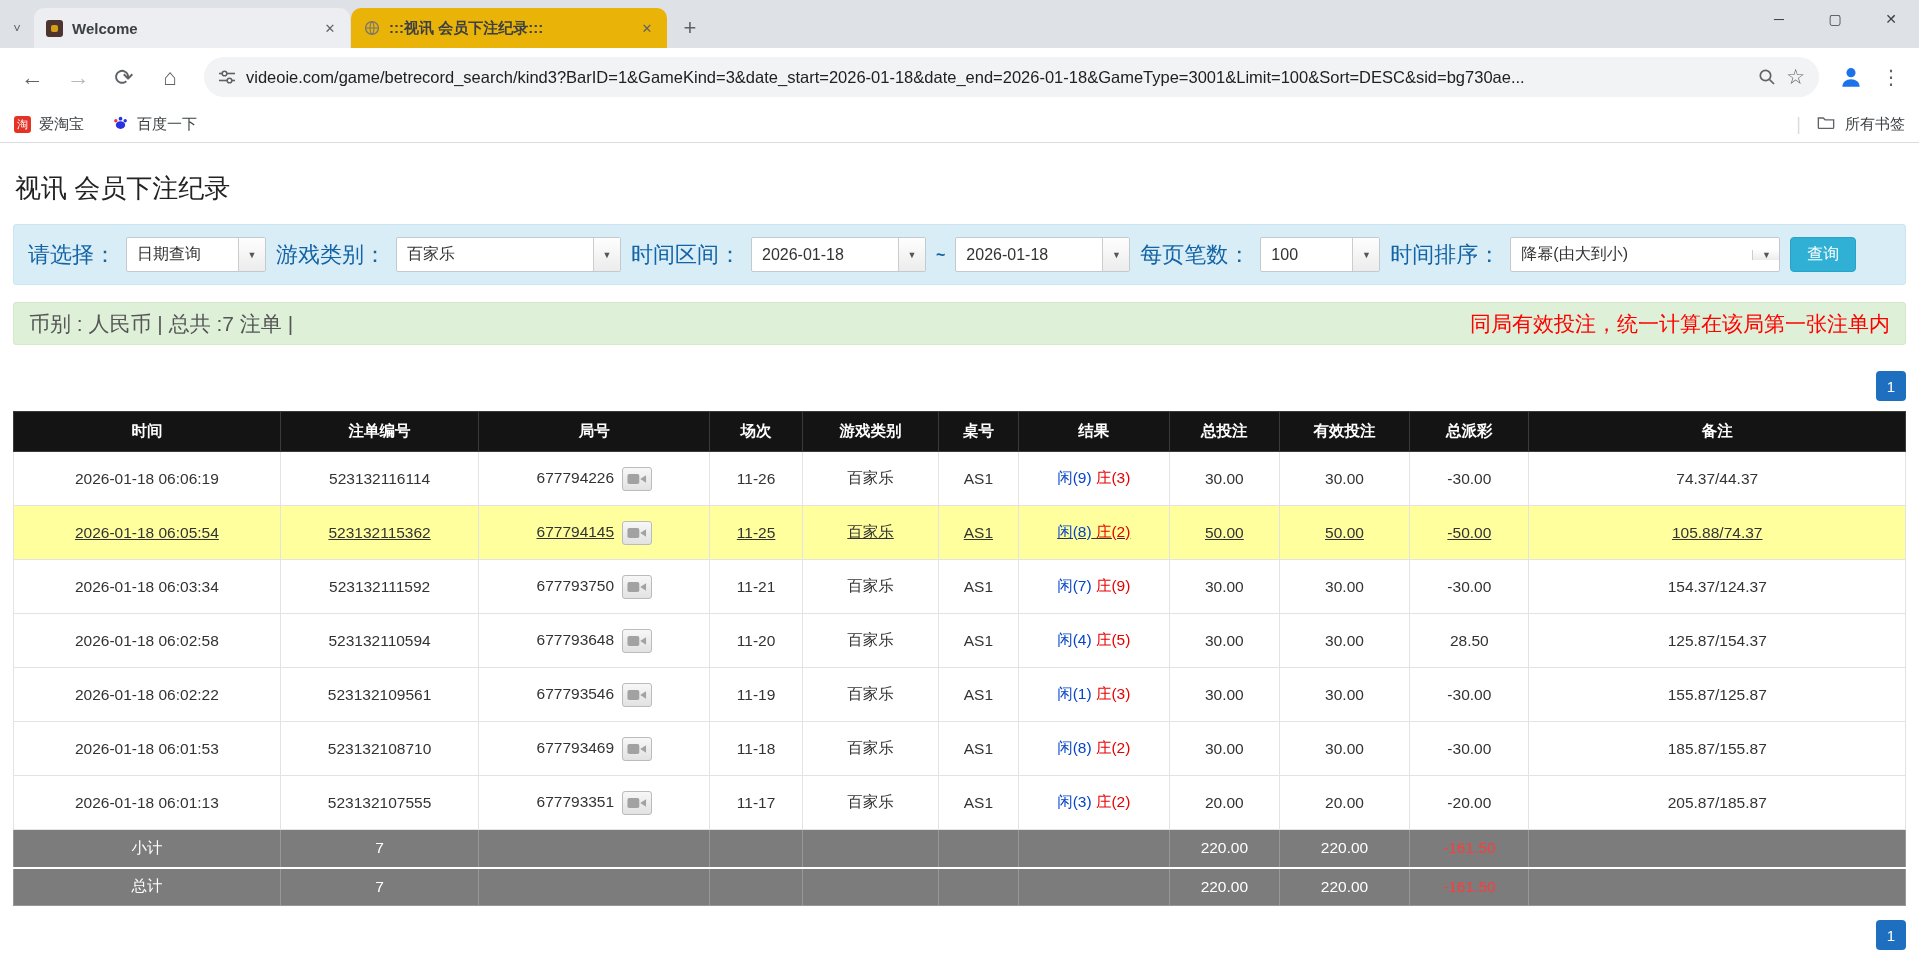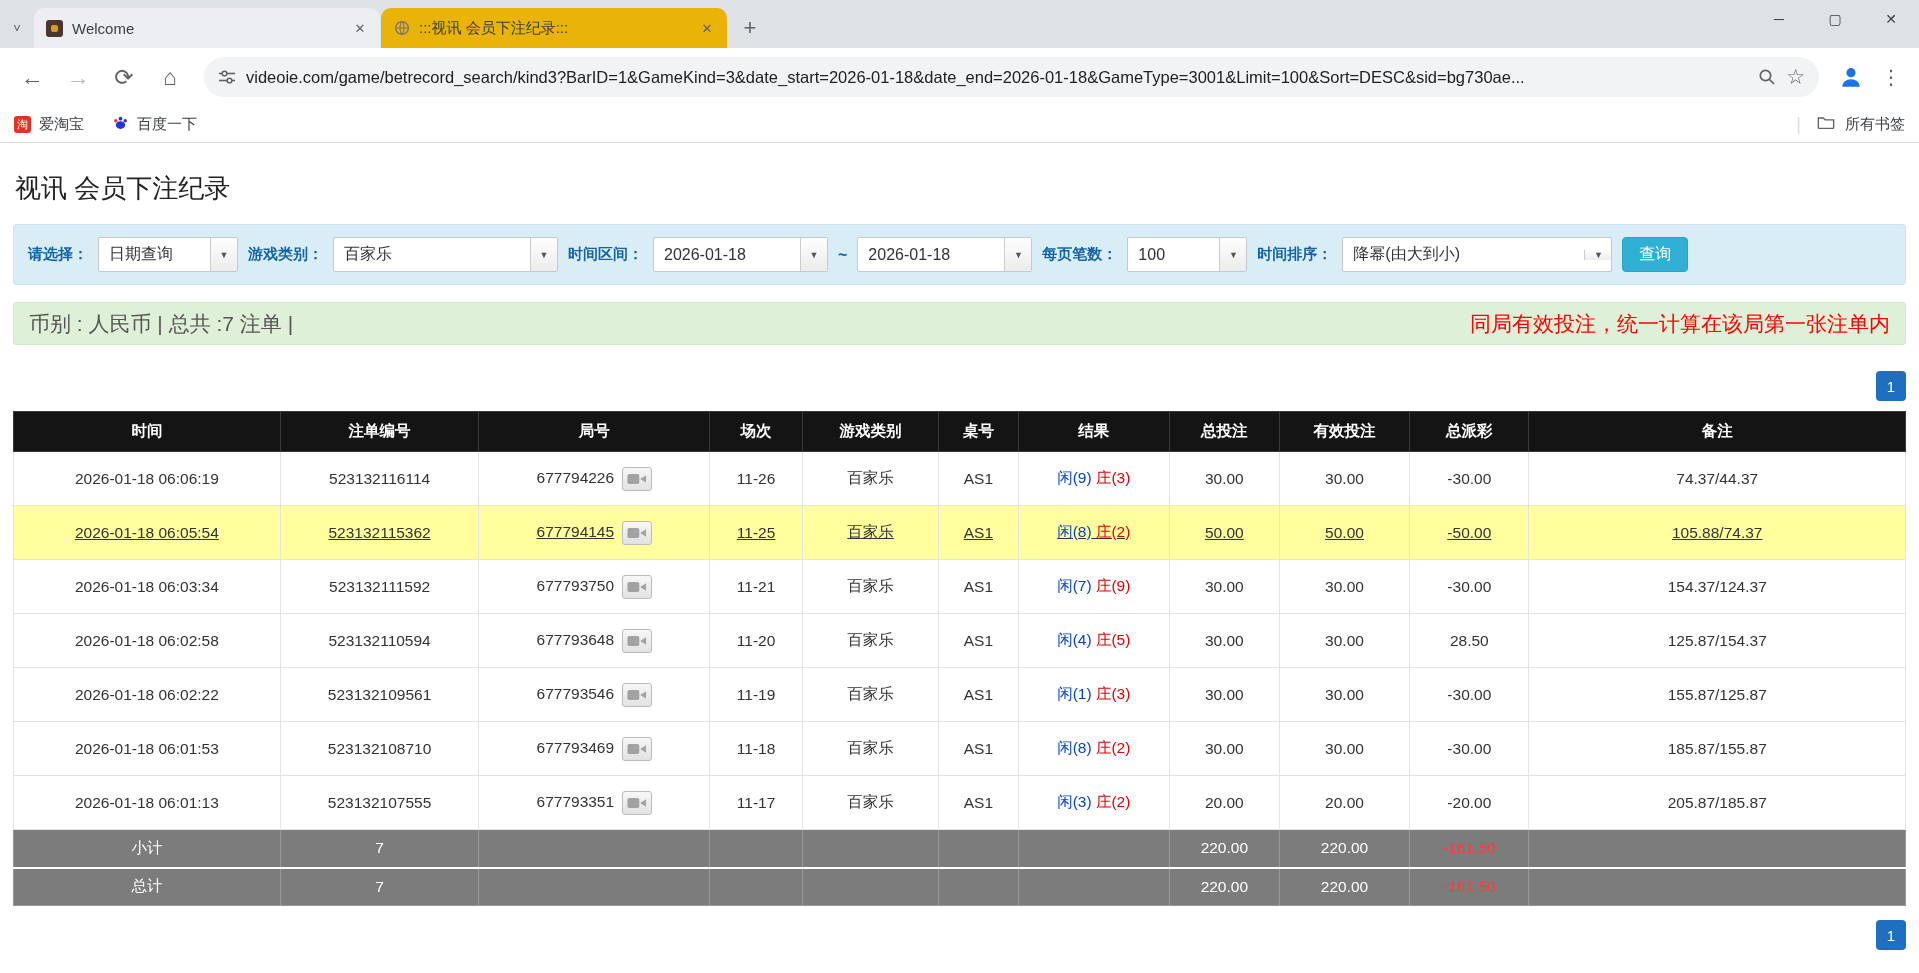--- a/index.html
+++ b/index.html
@@ -2,21 +2,21 @@
 <html><head>
 <meta charset="utf-8">
 <style>
   * { box-sizing: border-box; margin: 0; padding: 0; }
   html,body { width: 1919px; height: 973px; overflow: hidden; }
   body { font-family: "Liberation Sans", "DejaVu Sans", sans-serif; background: #fff; color:#333; }
 
   
   .tabstrip { height: 48px; background: #dee1e6; display: flex; align-items: flex-end; position: relative; }
   .tab-search { width: 34px; height: 40px; display:flex; align-items:center; justify-content:center; color:#5f6368; font-size:13px; cursor:pointer; }
-  .tab { width: 346px; height: 40px; border-radius: 10px 10px 0 0; display:flex; align-items:center; padding: 0 10px 0 12px; gap: 9px; font-size: 15px; color:#3c4043; position:relative; }
+  .tab { width: 316px; height: 40px; border-radius: 10px 10px 0 0; display:flex; align-items:center; padding: 0 10px 0 12px; gap: 9px; font-size: 15px; color:#3c4043; position:relative;font-weight:bold; }
   .tab.inactive { background: #eceef1; margin-right:1px; }
   .tab.active { background: #eab308; }
   .tab .title { flex:1; white-space: nowrap; overflow:hidden; text-overflow: ellipsis; }
   .tab .close { width:20px; height:20px; border-radius:50%; display:flex; align-items:center; justify-content:center; color:#5f6368; font-size:13px; cursor:pointer; }
   .favicon { width:17px; height:17px; flex:0 0 auto; display:flex; align-items:center; justify-content:center; }
   .fav-welcome { background:#4e342e; border-radius:3px; position:relative; }
   .fav-welcome::after { content:""; width:7px; height:7px; background:#d4a017; border-radius:2px; position:absolute; top:5px; left:5px; }
   .newtab-btn { width:34px; height:34px; margin: 0 0 3px 6px; display:flex; align-items:center; justify-content:center; font-size:22px; color:#5f6368; border-radius:50%; cursor:pointer; }
   .win-controls { position:absolute; top:0; right:0; height:38px; display:flex; }
   .win-btn { width:56px; height:38px; display:flex; align-items:center; justify-content:center; color:#3c4043; font-size:14px; cursor:pointer; }
@@ -35,21 +35,21 @@
   .bm-item { display:flex; align-items:center; gap:8px; margin-right:28px; cursor:pointer; }
   .bm-fav-taobao { width:17px; height:17px; background:#e43226; border-radius:3px; color:#fff; font-size:11px; display:flex; align-items:center; justify-content:center; }
   .bm-right { margin-left:auto; display:flex; align-items:center; gap:10px; cursor:pointer; }
   .bm-sep { color:#dadce0; font-size:18px; margin-right:6px; }
 
   
   .content { padding: 14px 13px 0 13px; }
   .page-title { font-size:26px; color:#222; font-weight:400; margin: 14px 0 18px 2px; }
 
   .filter-bar { background:#d9edf7; border:1px solid #cde4f2; border-radius:3px; padding: 12px 14px; display:flex; align-items:center; gap:10px; }
-  .f-label { color:#1464a5; font-size:15px; font-weight:bold; white-space:nowrap; }
+  .f-label { color:#1464a5; font-size:22px; font-weight:normal; white-space:nowrap; }
   .combo { height:35px; background:#fff; border:1px solid #c3c9ce; border-radius:2px; display:flex; align-items:stretch; cursor:pointer; }
   .combo .val { display:flex; align-items:center; padding:0 10px; font-size:16px; color:#333; flex:1; white-space:nowrap; overflow:hidden; }
   .combo .caret { width:27px; background:linear-gradient(#fefefe,#ececec); border-left:1px solid #ccc; display:flex; align-items:center; justify-content:center; color:#555; font-size:9px; }
   .w-select { width:140px; } .w-game { width:225px; } .w-date { width:175px; } .w-pp { width:120px; } .w-sort { width:270px;align-items:center; }
   .tilde { color:#1464a5; font-size:16px; font-weight:bold; }
   .query-btn { height:35px; padding:0 16px; background:#31b0d5; border:1px solid #28a2c5; border-radius:4px; color:#fff; font-size:16px; cursor:pointer; }
 
   .info-bar { margin-top:17px; background:#dff0d8; border:1px solid #d6e9c6; border-radius:3px; height:43px; display:flex; align-items:center; justify-content:space-between; padding:0 15px; font-size:21px; }
   .info-left { color:#555; }
   .info-right { color:#ff0000; }

